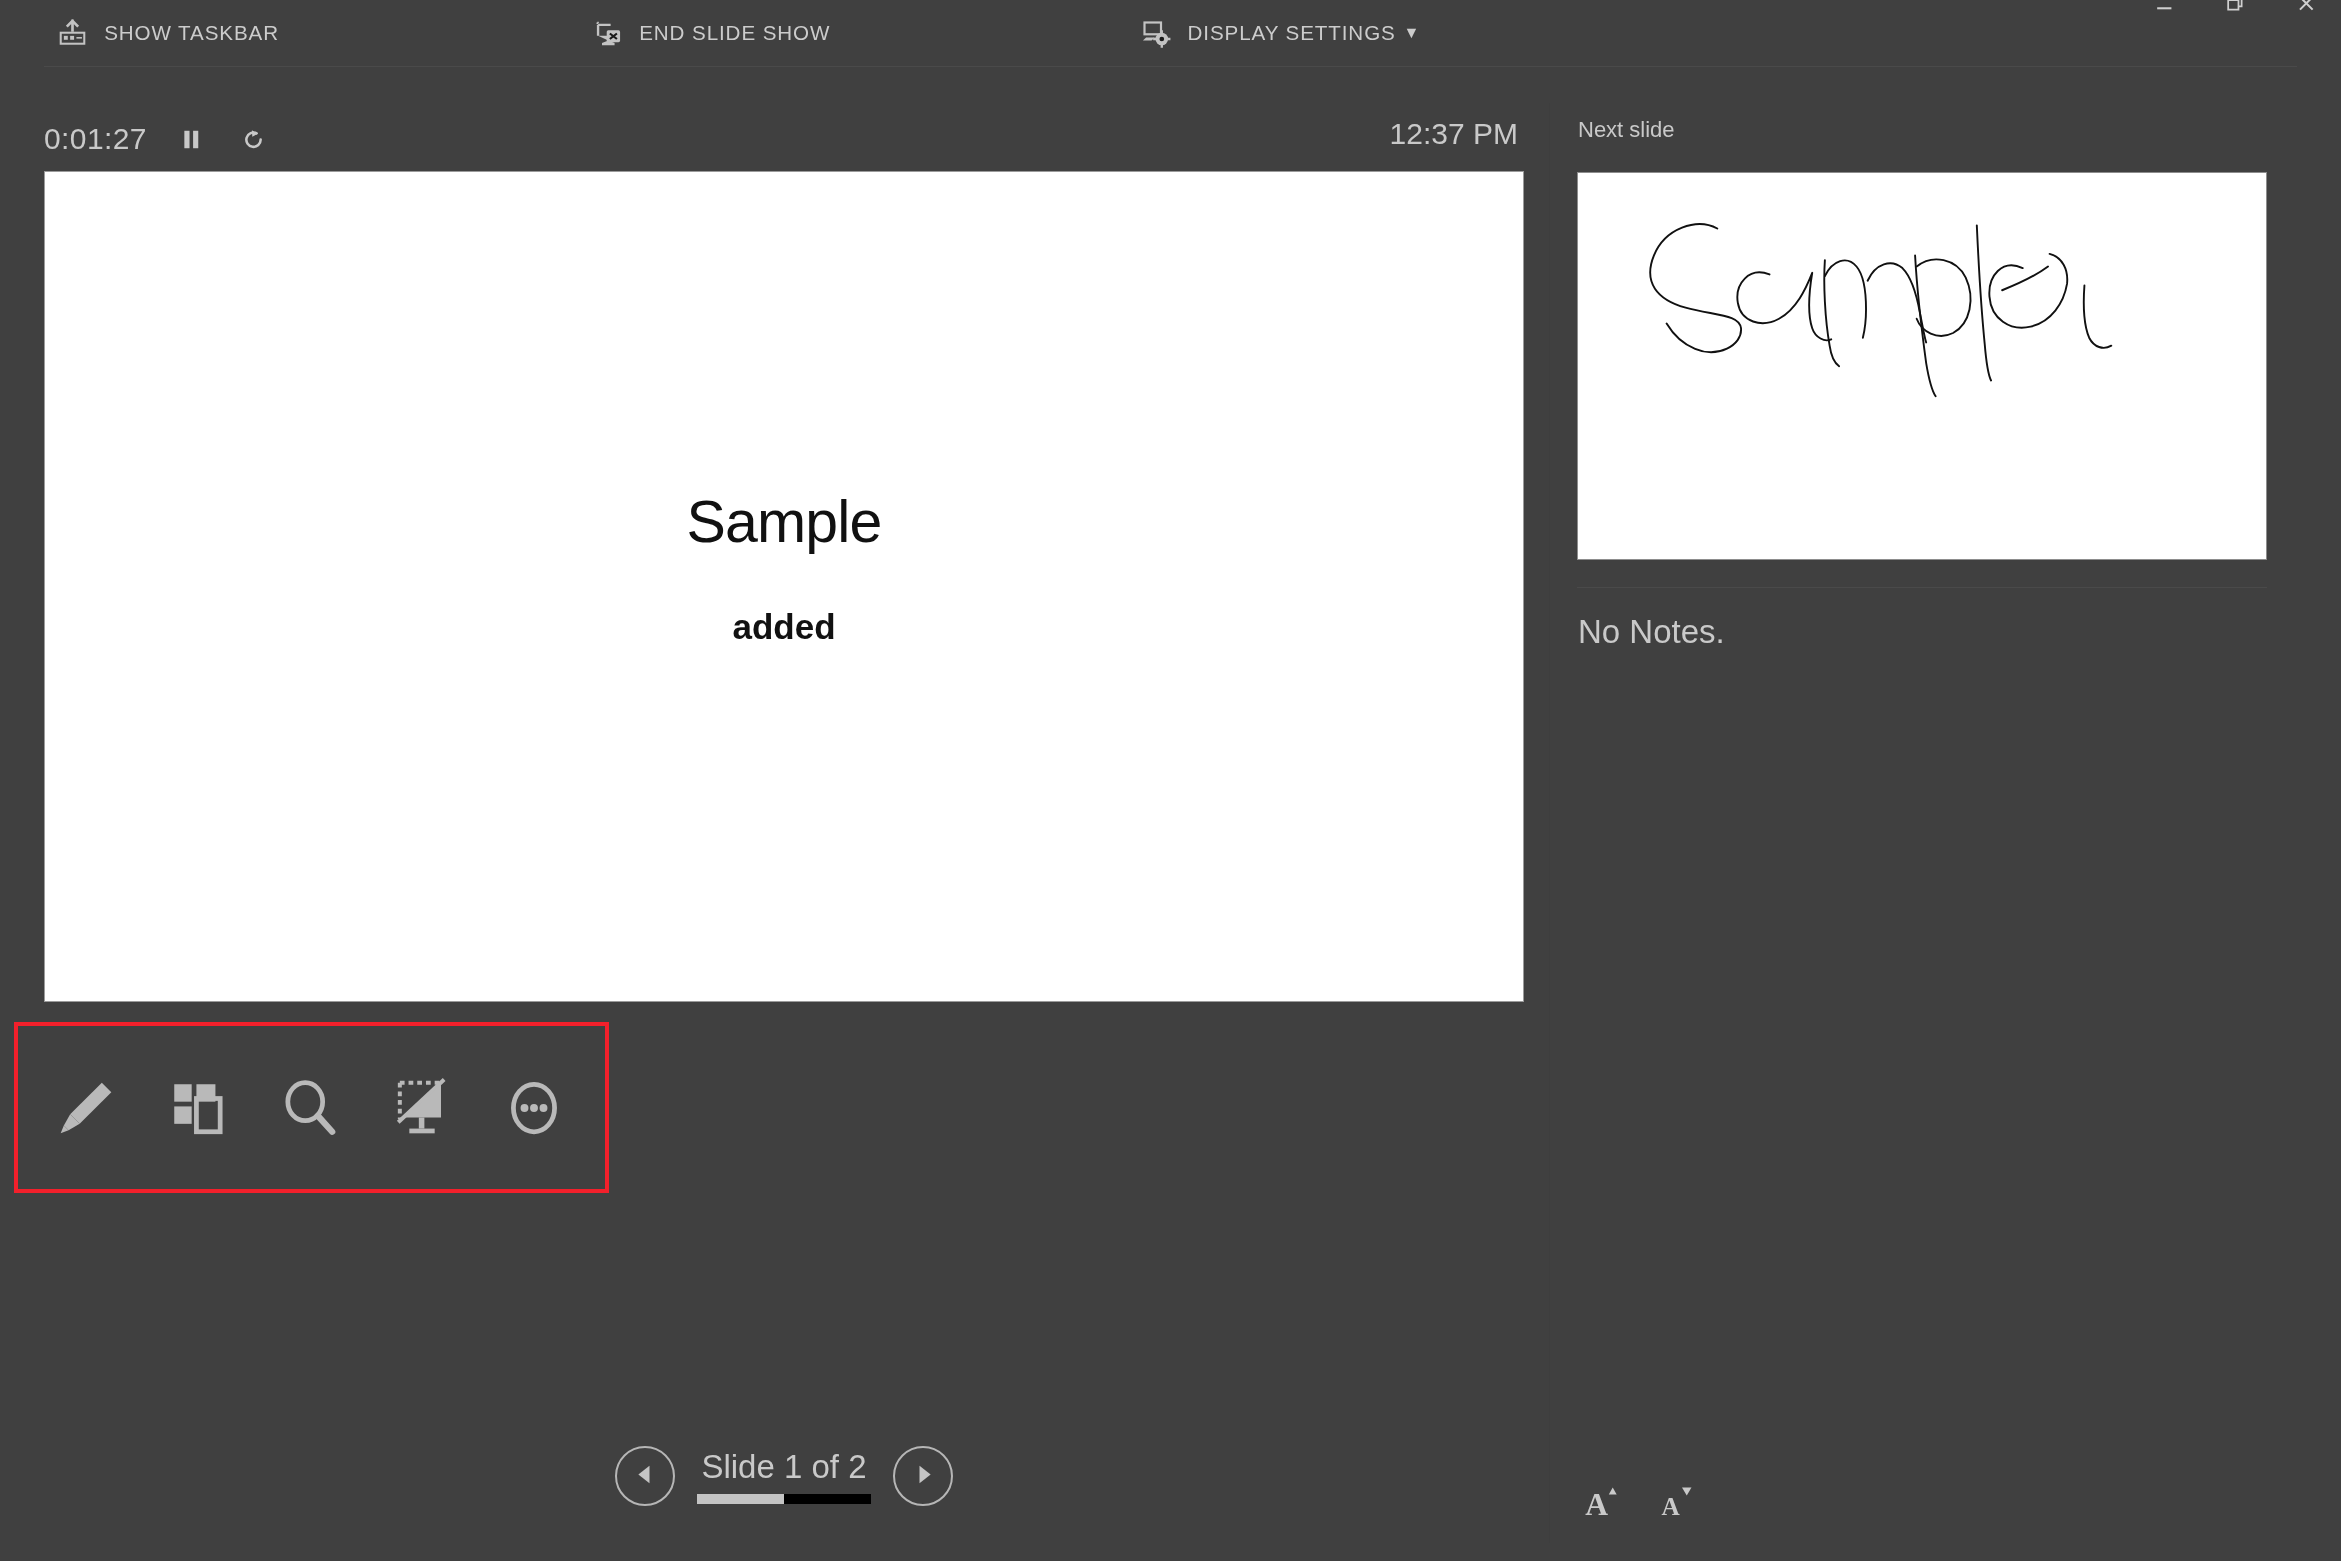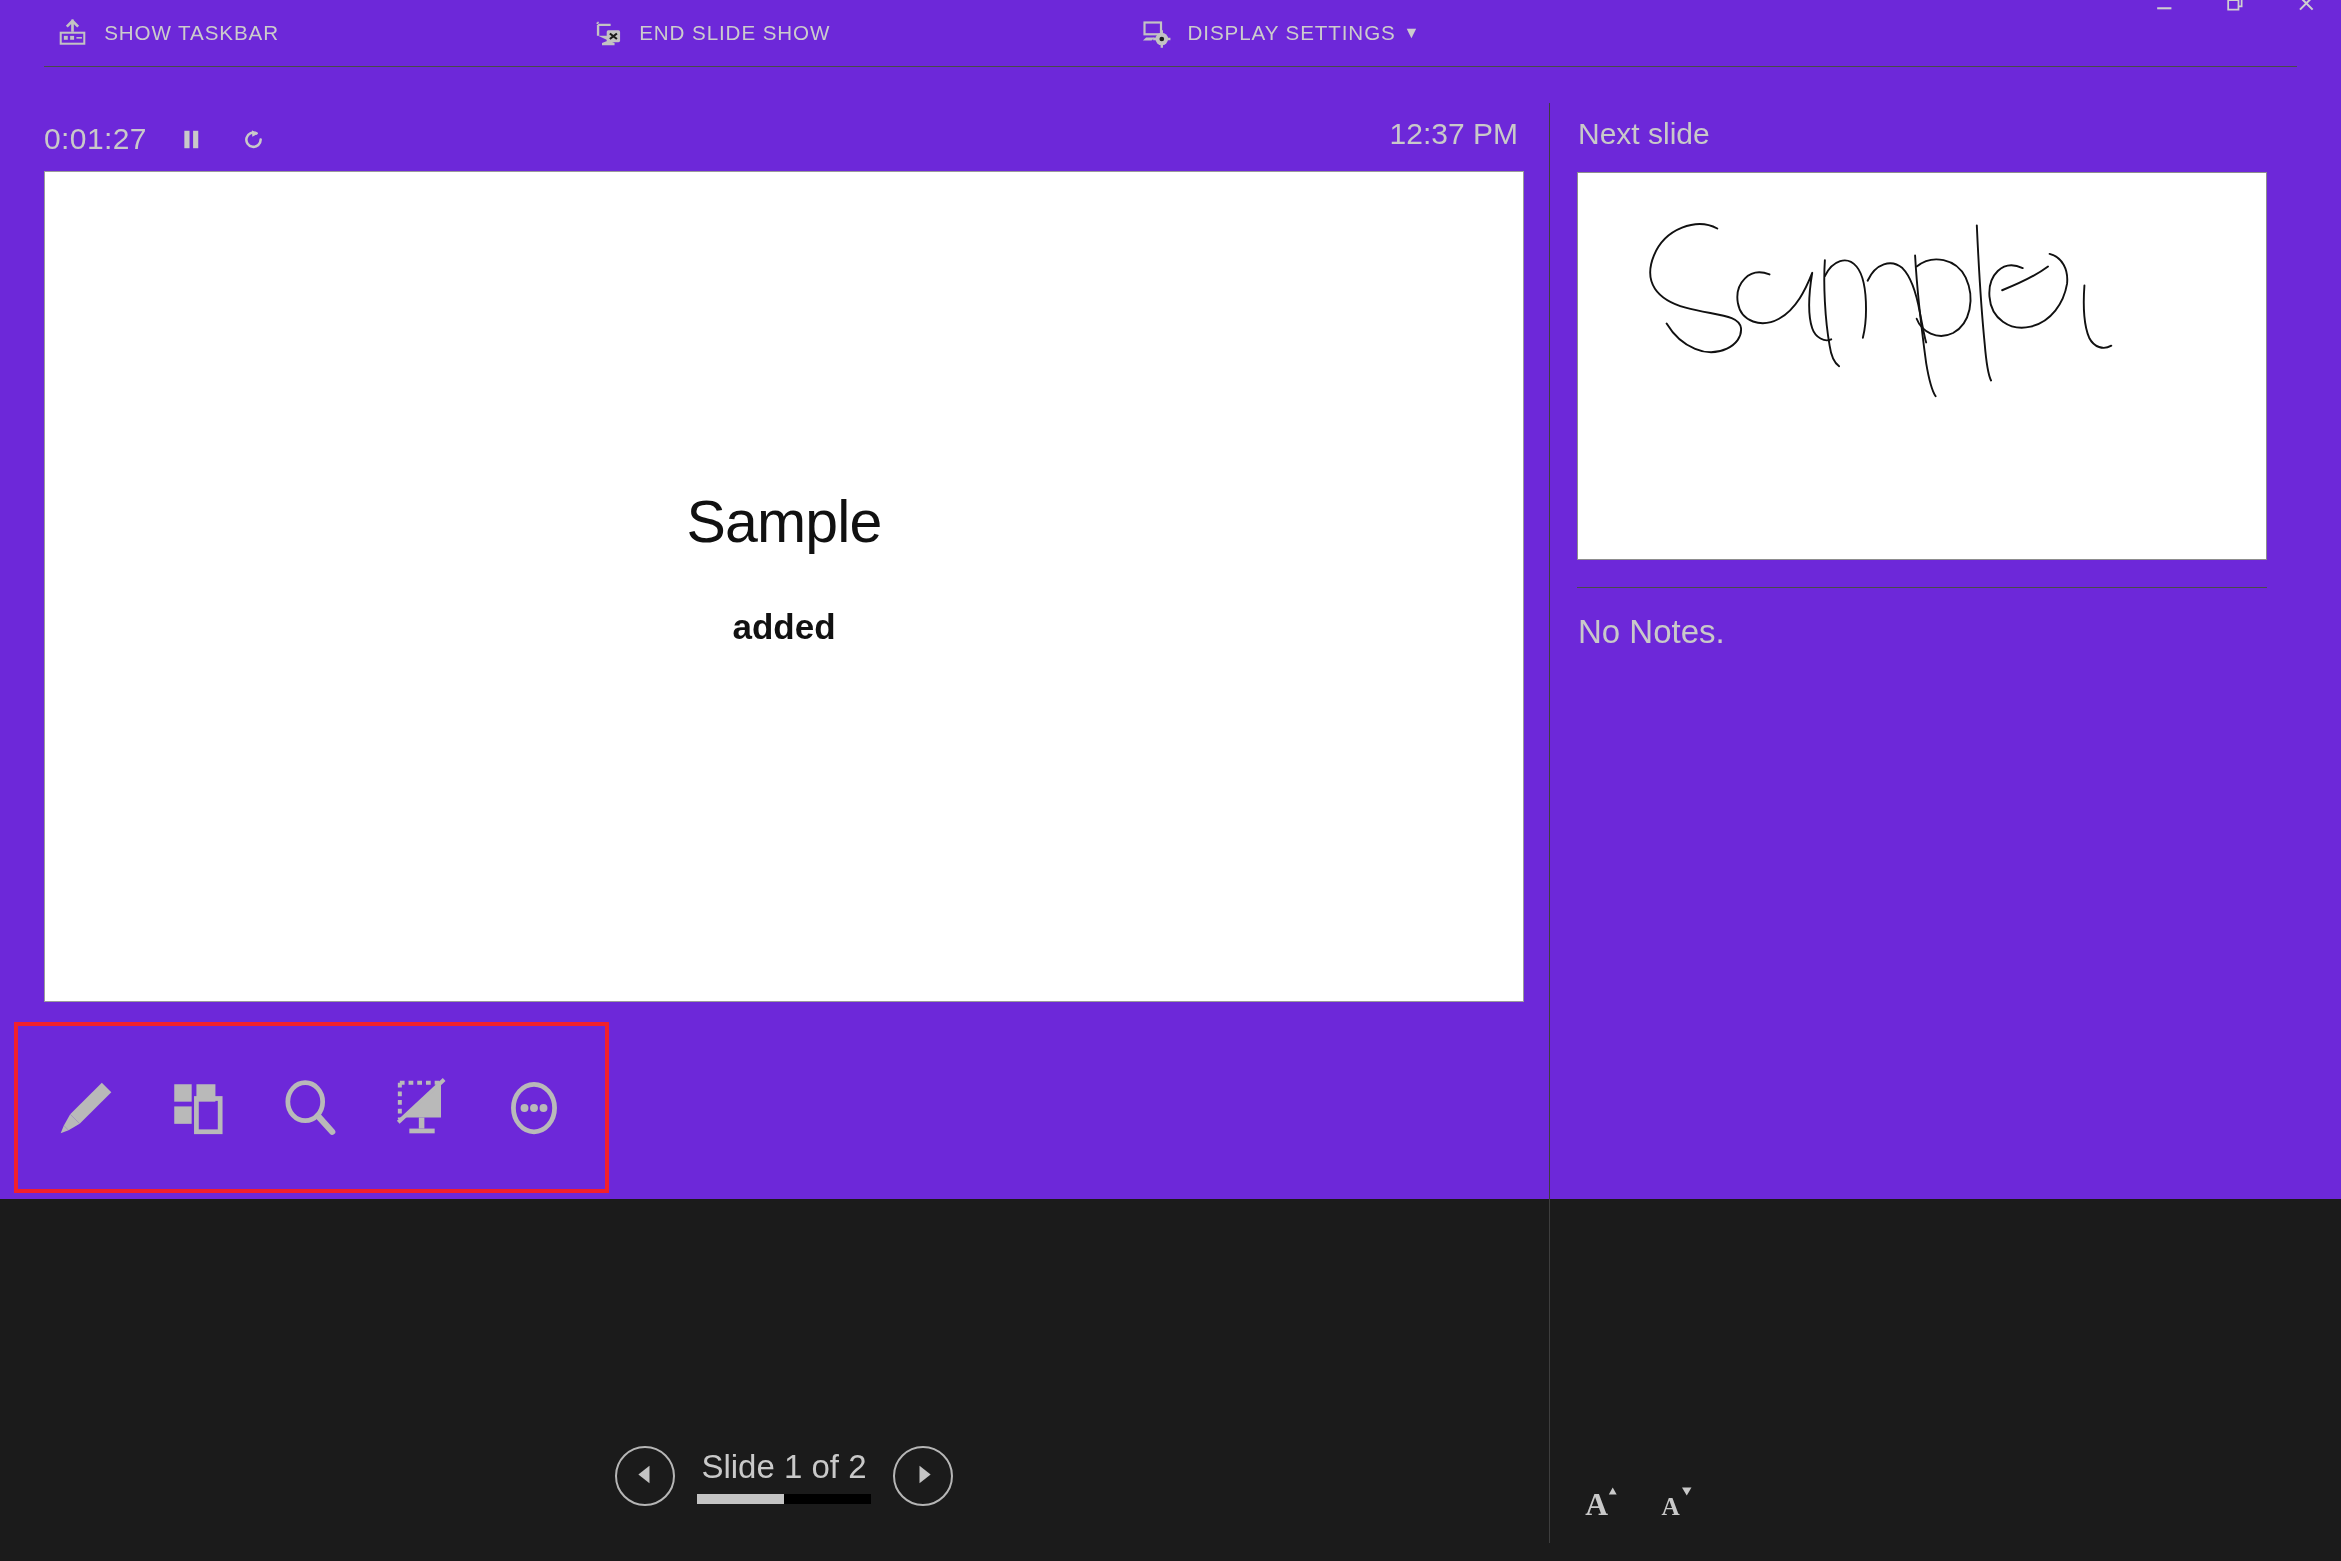--- a/index.html
+++ b/index.html
@@ -8,22 +8,22 @@
     width: 2342px;
     height: 1561px;
     background: #1b1b1b;
     overflow: hidden;
     font-family: "Liberation Sans", sans-serif;
   }
 
   .app {
     position: relative;
     width: 2342px;
-    height: 1199px;
-    background: #6d28d9;
+    height: 1561px;
+    background: #404040;
     color: #c8c8c8;
   }
 
   
   .window-controls {
     position: absolute;
     top: -17.4px;
     right: 0;
     display: flex;
     align-items: center;
@@ -227,21 +227,21 @@
     width: 0.8px;
     height: 1440px;
     background: #3e3e3e;
   }
 
   
   .next-slide-label {
     position: absolute;
     left: 1578px;
     top: 117px;
-    font-size: 30px;
+    font-size: 22px;
     font-weight: 300;
     color: #c9c9c9;
   }
   .next-slide-thumb {
     position: absolute;
     left: 1577px;
     top: 172px;
     width: 690px;
     height: 388px;
     background: #ffffff;

